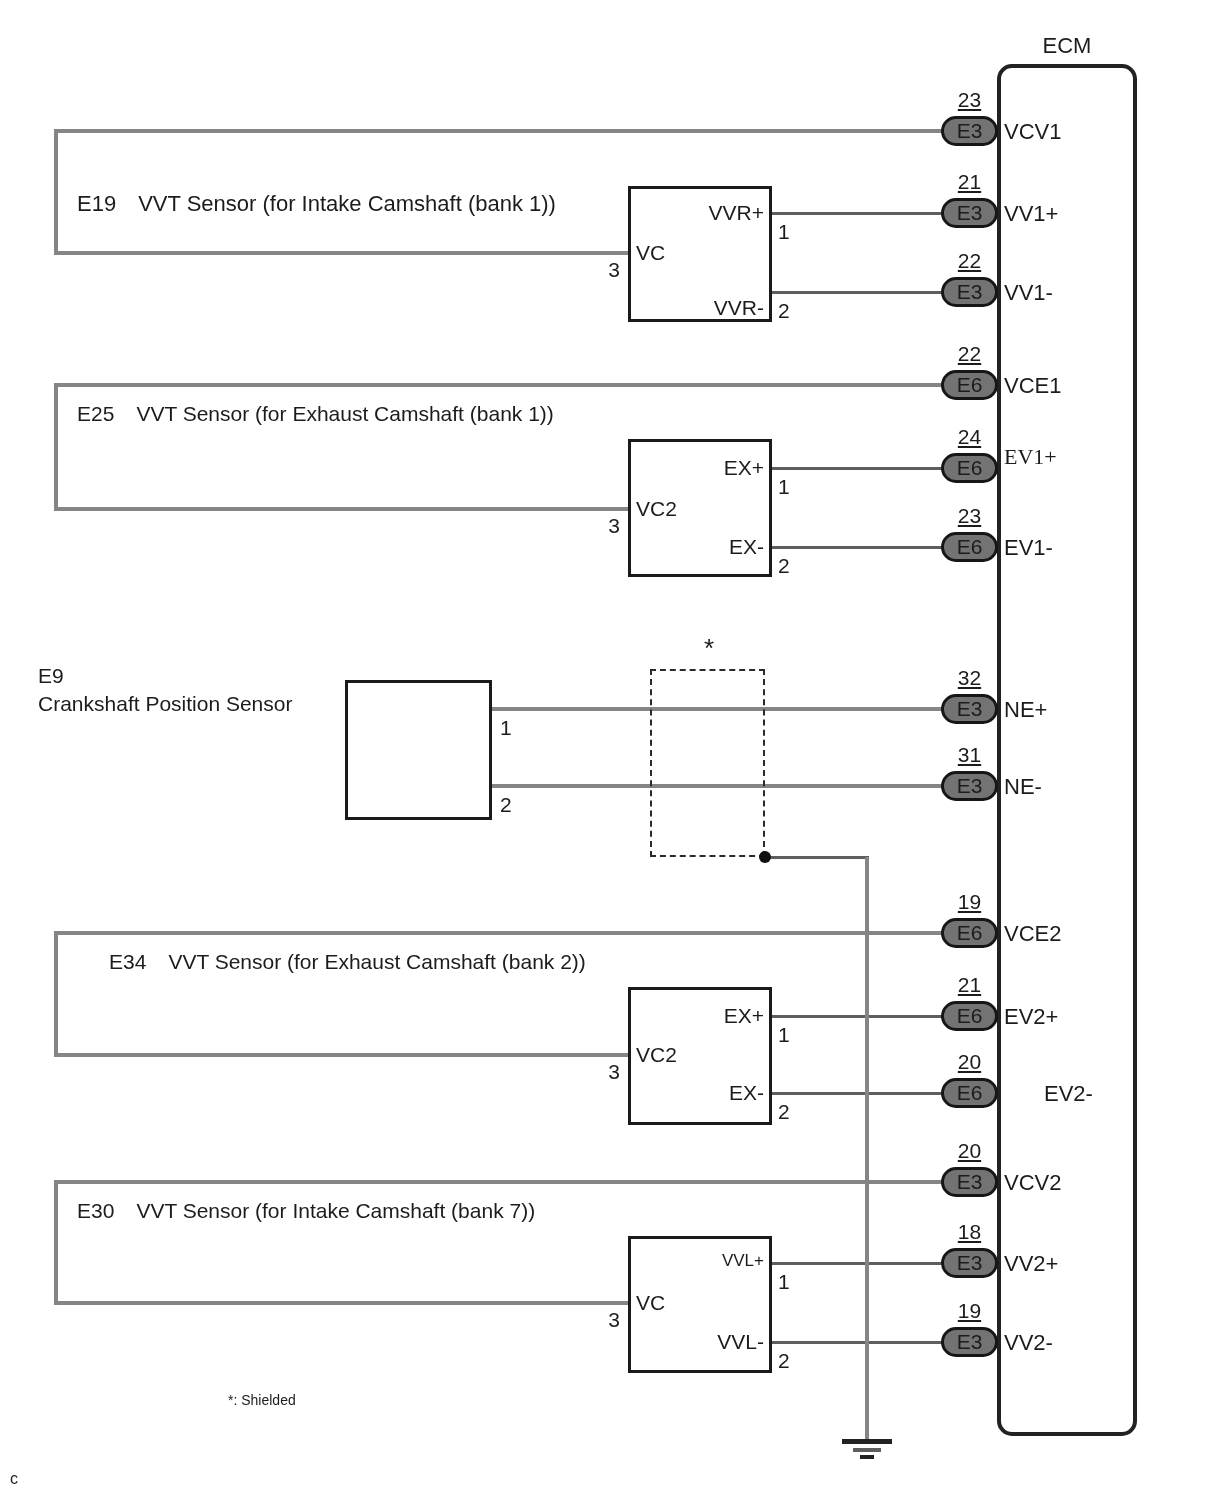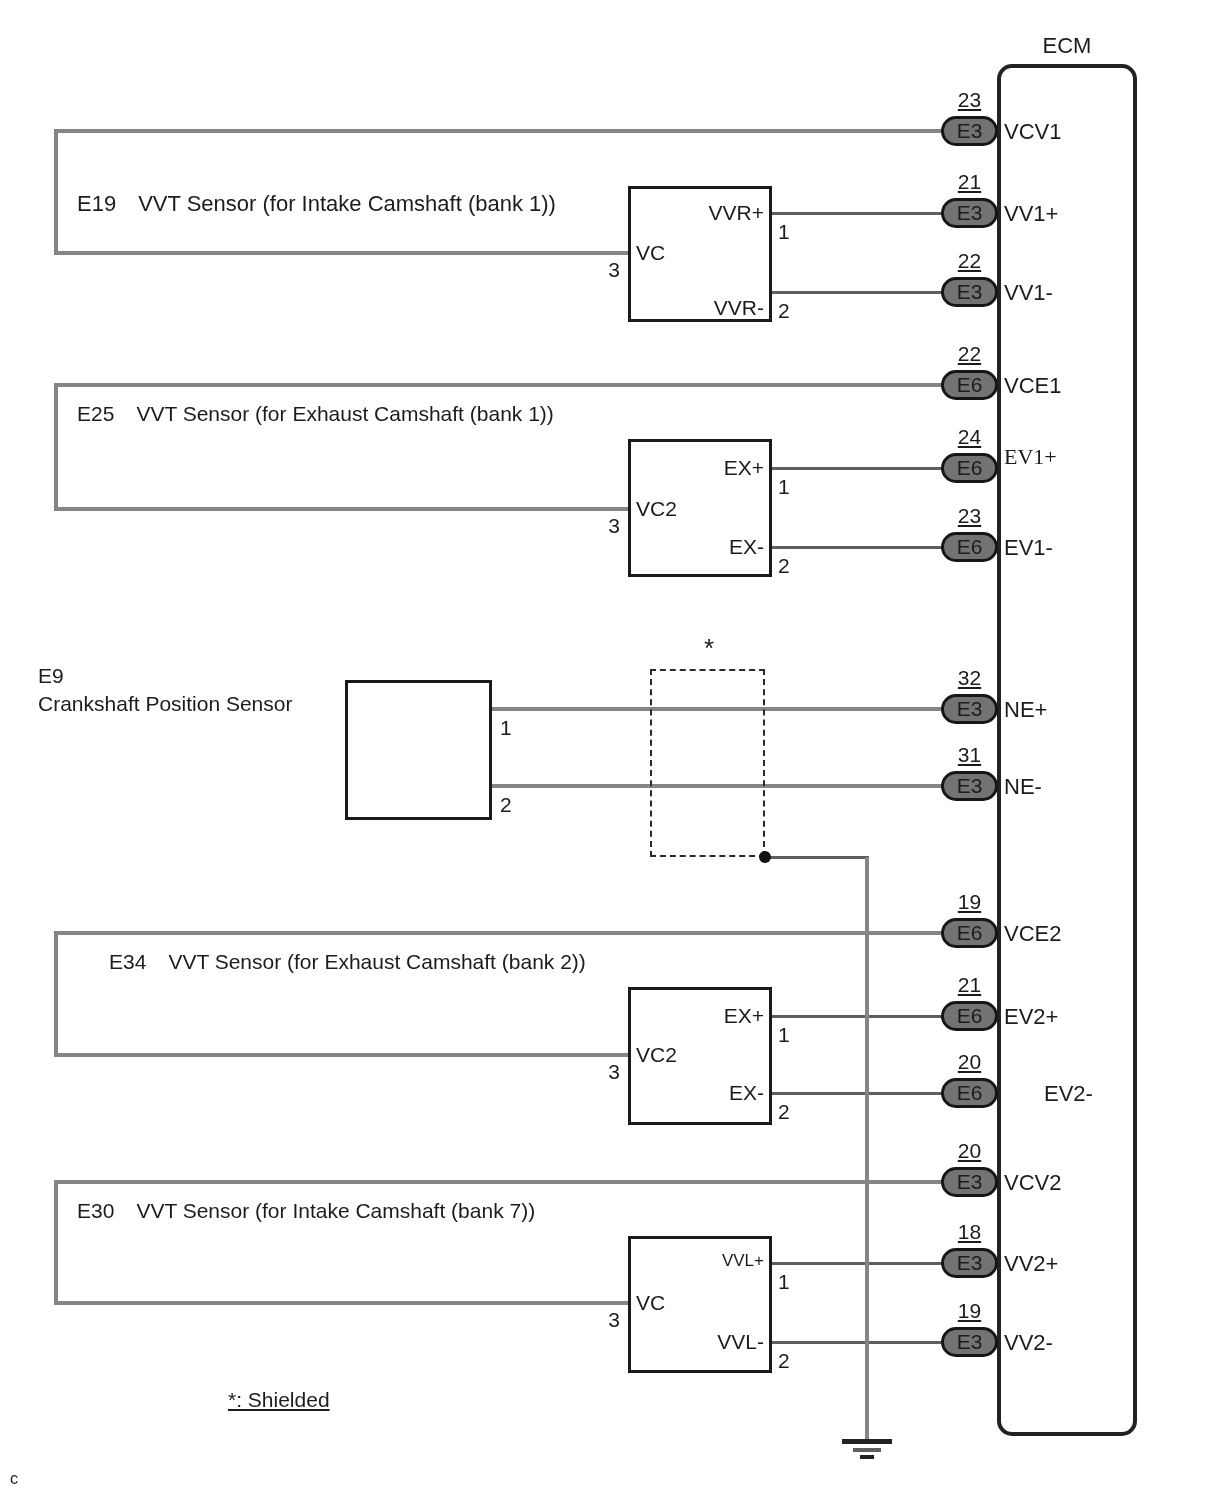--- a/index.html
+++ b/index.html
@@ -17,21 +17,21 @@
   .signal{position:absolute;font-size:22px;z-index:5;}
   .ecm-box{
     position:absolute;box-sizing:border-box;border:4px solid #222222;border-radius:15px;
     background:#ffffff;z-index:1;
   }
   .ecm-title{font-size:22px;text-align:center;}
   .sensor-title .code{display:inline-block;}
   .sensor-title .name{display:inline-block;margin-left:22px;}
   .dashed-box{position:absolute;box-sizing:border-box;border:2px dashed #2a2a2a;background:transparent;z-index:3;}
   .dot{position:absolute;width:12px;height:12px;border-radius:50%;background:#111111;z-index:4;}
-  .footnote{font-size:21px;text-decoration:underline;}
+  .footnote{font-size:14px;}
   .page-letter{font-size:16px;}
   .shield-star{font-size:26px;}
 </style>
 </head>
 <body>
 
 <div id="stage">
   <div class="txt ecm-title" style="left:1037px;top:34px;width:60px;">ECM</div>
   <div class="ecm-box" style="left:997px;top:64px;width:140px;height:1372px;"></div>
   <div id="gen">

